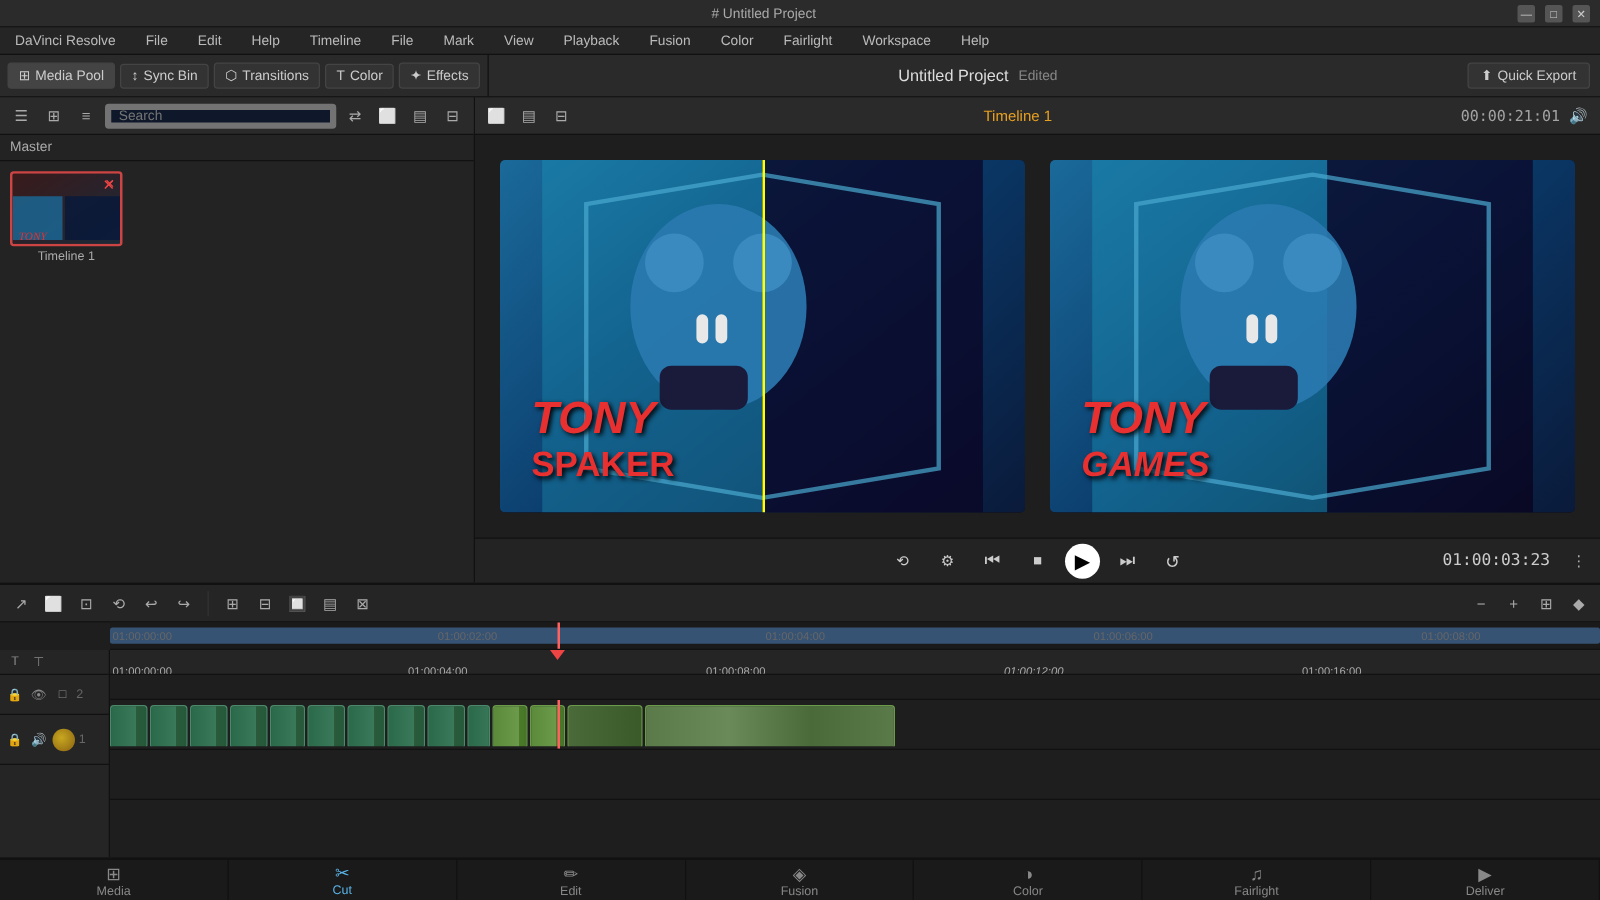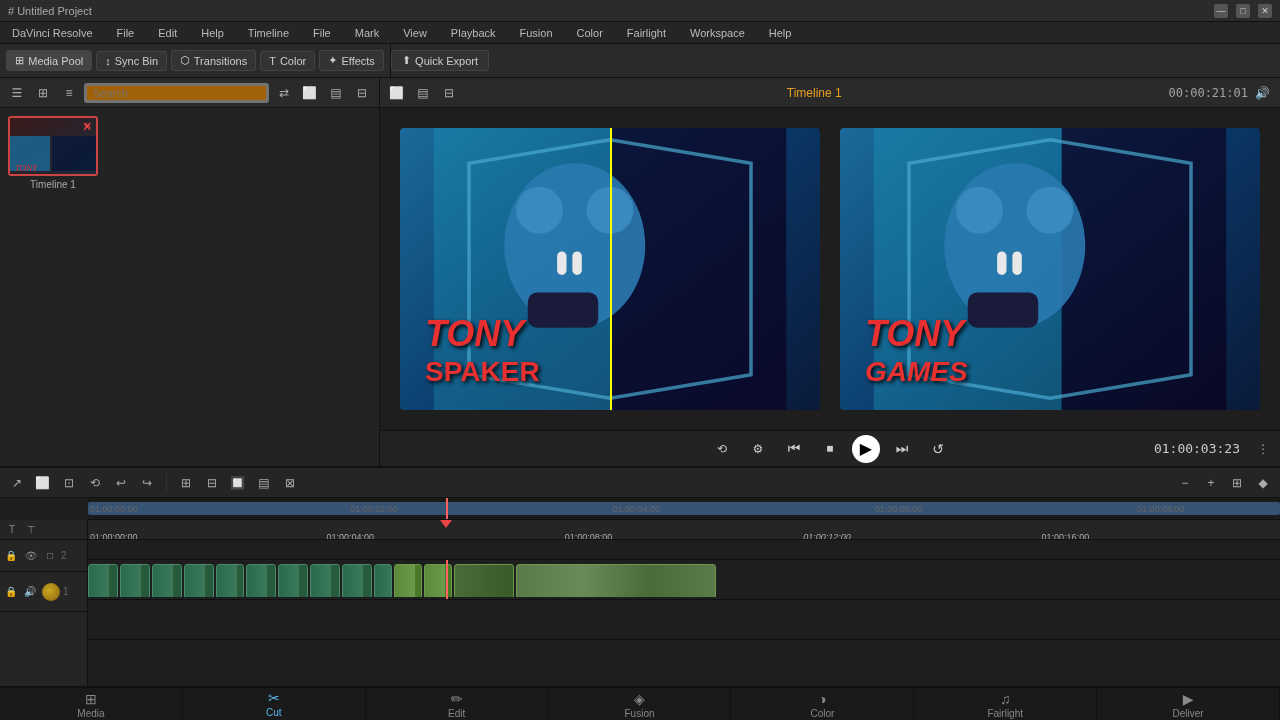--- a/index.html
+++ b/index.html
@@ -16,20 +16,21 @@
     
     #title-bar {
       height: 22px;
       background: #2b2b2b;
       display: flex;
       align-items: center;
       padding: 0 8px;
       font-size: 11px;
       color: #aaa;
       border-bottom: 1px solid #111;
+      text-align: center;
     }
     #title-bar .win-title { flex: 1; }
     #title-bar .win-controls { display: flex; gap: 8px; }
     #title-bar .win-btn {
       width: 14px; height: 14px;
       background: #555;
       border-radius: 2px;
       cursor: pointer;
       display: flex; align-items: center; justify-content: center;
       font-size: 9px; color: #ccc;
@@ -139,22 +140,22 @@
       display: flex; align-items: center; justify-content: center;
       cursor: pointer;
       border-radius: 3px;
       color: #aaa;
       font-size: 12px;
     }
 
     .search-box {
       flex: 1;
       height: 20px;
-      background: #a16207;
-      border: 3px solid #737373;
+      background: #0f172a;
+      border: 5px solid #737373;
       border-radius: 3px;
       padding: 0 6px;
       color: #ccc;
       font-size: 11px;
     }
 
     #media-master-label {
       padding: 4px 8px;
       font-size: 11px;
       color: #aaa;
@@ -488,39 +489,44 @@
     </div>
     <div class="toolbar-btn">
       <span>T</span>
       <span>Color</span>
     </div>
     <div class="toolbar-btn">
       <span>✦</span>
       <span>Effects</span>
     </div>
   </div>
+  <div class="project-title">
+    <span style="font-weight:500;color:#ddd;">Untitled Project</span>
+    <span class="edited-badge">Edited</span>
+  </div>
   <div class="quick-export-btn">
     <span>⬆</span>
     <span>Quick Export</span>
   </div>
 </div>
 
 <div id="main-content" style="height:388px;">
 
   <div id="left-panel">
     <div id="left-panel-toolbar">
       <div class="icon-btn">☰</div>
       <div class="icon-btn">⊞</div>
       <div class="icon-btn">≡</div>
       <input class="search-box" type="text" placeholder="Search" style="">
       <div class="icon-btn">⇄</div>
       <div class="icon-btn">⬜</div>
       <div class="icon-btn">▤</div>
       <div class="icon-btn">⊟</div>
     </div>
+    <div id="media-master-label">Master</div>
     <div id="media-grid">
 
 
       <div class="media-item">
         <div class="media-thumb thumb-timeline" style="border: 2px solid #cc4444;">
           <svg width="90" height="60">
             <defs>
               <linearGradient id="g2" x1="0%" y1="0%" x2="100%" y2="100%">
                 <stop offset="0%" style="stop-color:#3a1a1a"></stop>
                 <stop offset="100%" style="stop-color:#1a2a3a"></stop>

